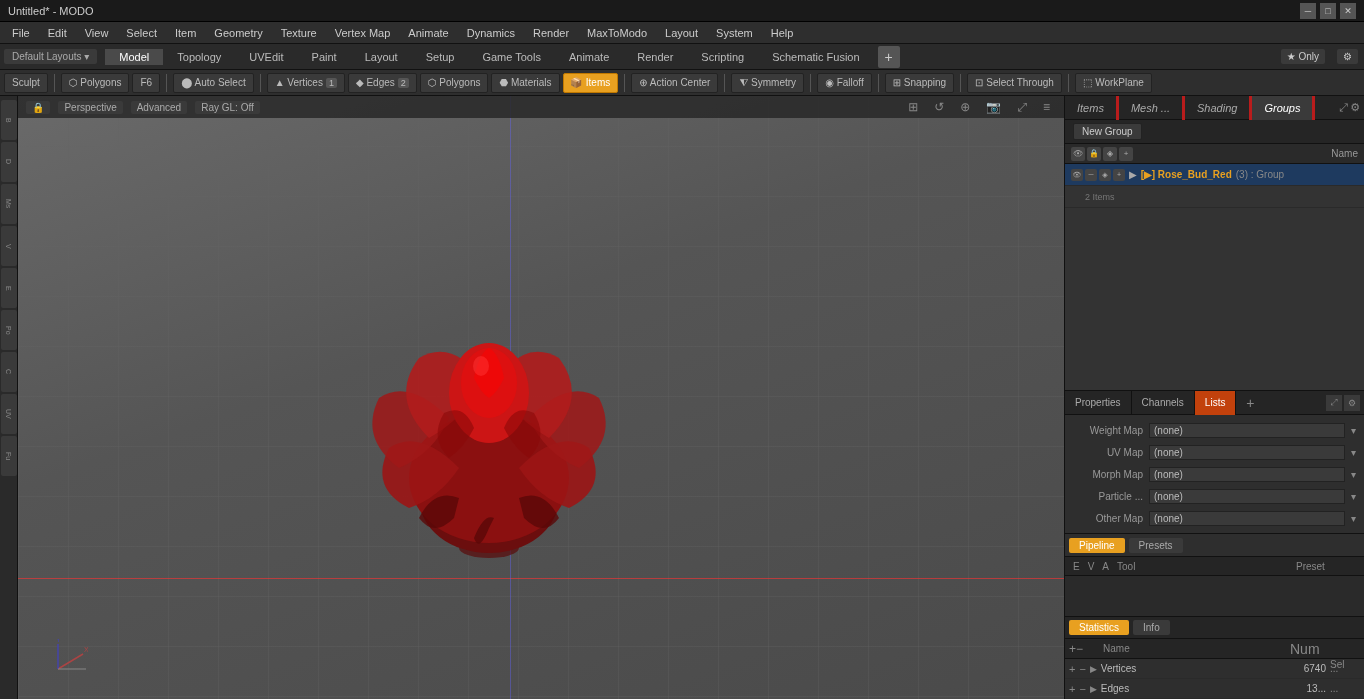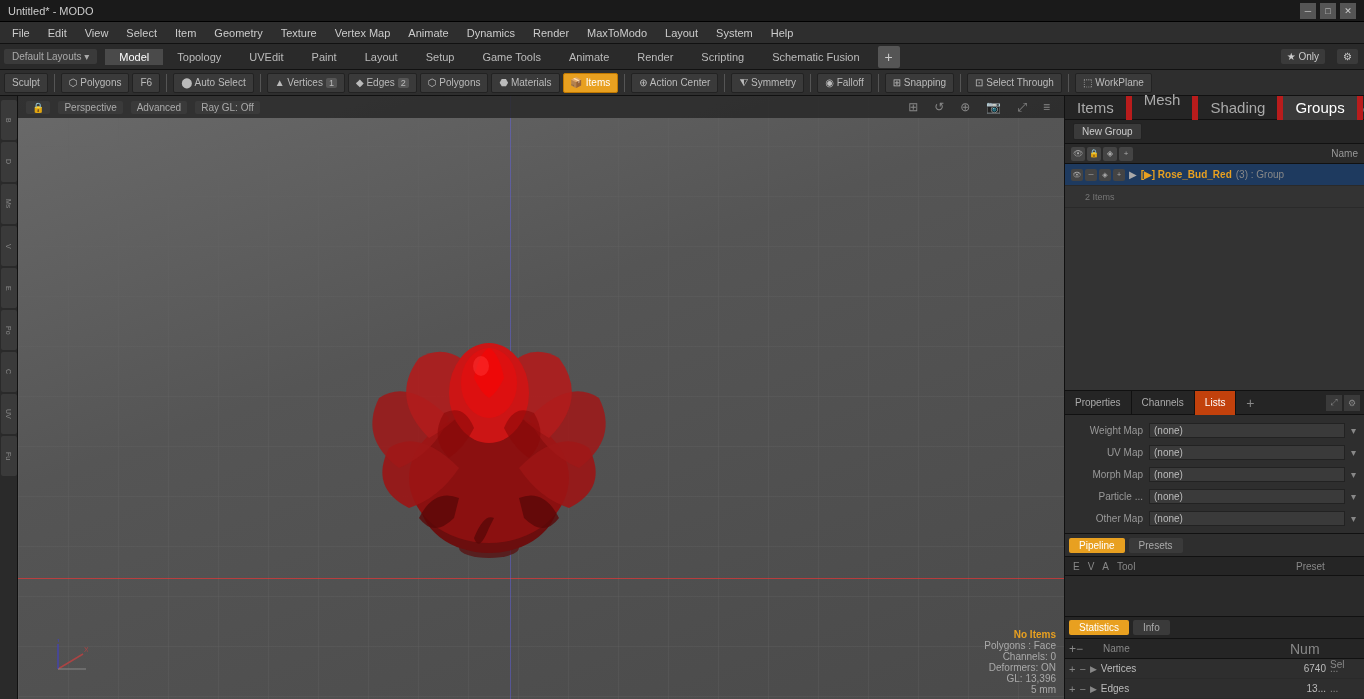--- a/index.html
+++ b/index.html
@@ -267,24 +267,25 @@
       background: #252525;
       display: flex;
       align-items: center;
       border-bottom: 1px solid #111;
     }
     .rpanel-tab {
       padding: 0 12px;
       height: 24px;
       display: flex;
       align-items: center;
-      font-size: 15px;
+      font-size: 11px;
       color: #aaa;
       cursor: pointer;
-      border-right: 6px solid #b91c1c;
+      border-right: 3px solid #b91c1c;
+      font-style: italic;
     }
     .rpanel-tab.active { background: #3a3a3a; color: #fff; }
 
     
     #items-panel {
       height: 290px;
       display: flex;
       flex-direction: column;
       border-bottom: 1px solid #111;
     }
@@ -698,28 +699,20 @@
       <div id="axis-indicator">
         <svg width="40" height="40">
           <line x1="10" y1="30" x2="35" y2="15" stroke="#aa4444" stroke-width="1.5"></line>
           <line x1="10" y1="30" x2="10" y2="5" stroke="#4444aa" stroke-width="1.5"></line>
           <line x1="10" y1="30" x2="38" y2="30" stroke="#888" stroke-width="1"></line>
           <text x="36" y="13" fill="#aa4444" font-size="7">X</text>
           <text x="8" y="3" fill="#4444aa" font-size="7">Y</text>
         </svg>
       </div>
 
-      <div id="viewport-bottom">
-        <div><span class="no-items">No Items</span></div>
-        <div>Polygons : Face</div>
-        <div>Channels: 0</div>
-        <div>Deformers: ON</div>
-        <div>GL: 13,396</div>
-        <div>5 mm</div>
-      </div>
     </div>
   </div>
 
   <div id="right-panel">
 
     <div id="rpanel-tabs">
       <div class="rpanel-tab">Items</div>
       <div class="rpanel-tab">Mesh ...</div>
       <div class="rpanel-tab">Shading</div>
       <div class="rpanel-tab active">Groups</div>

